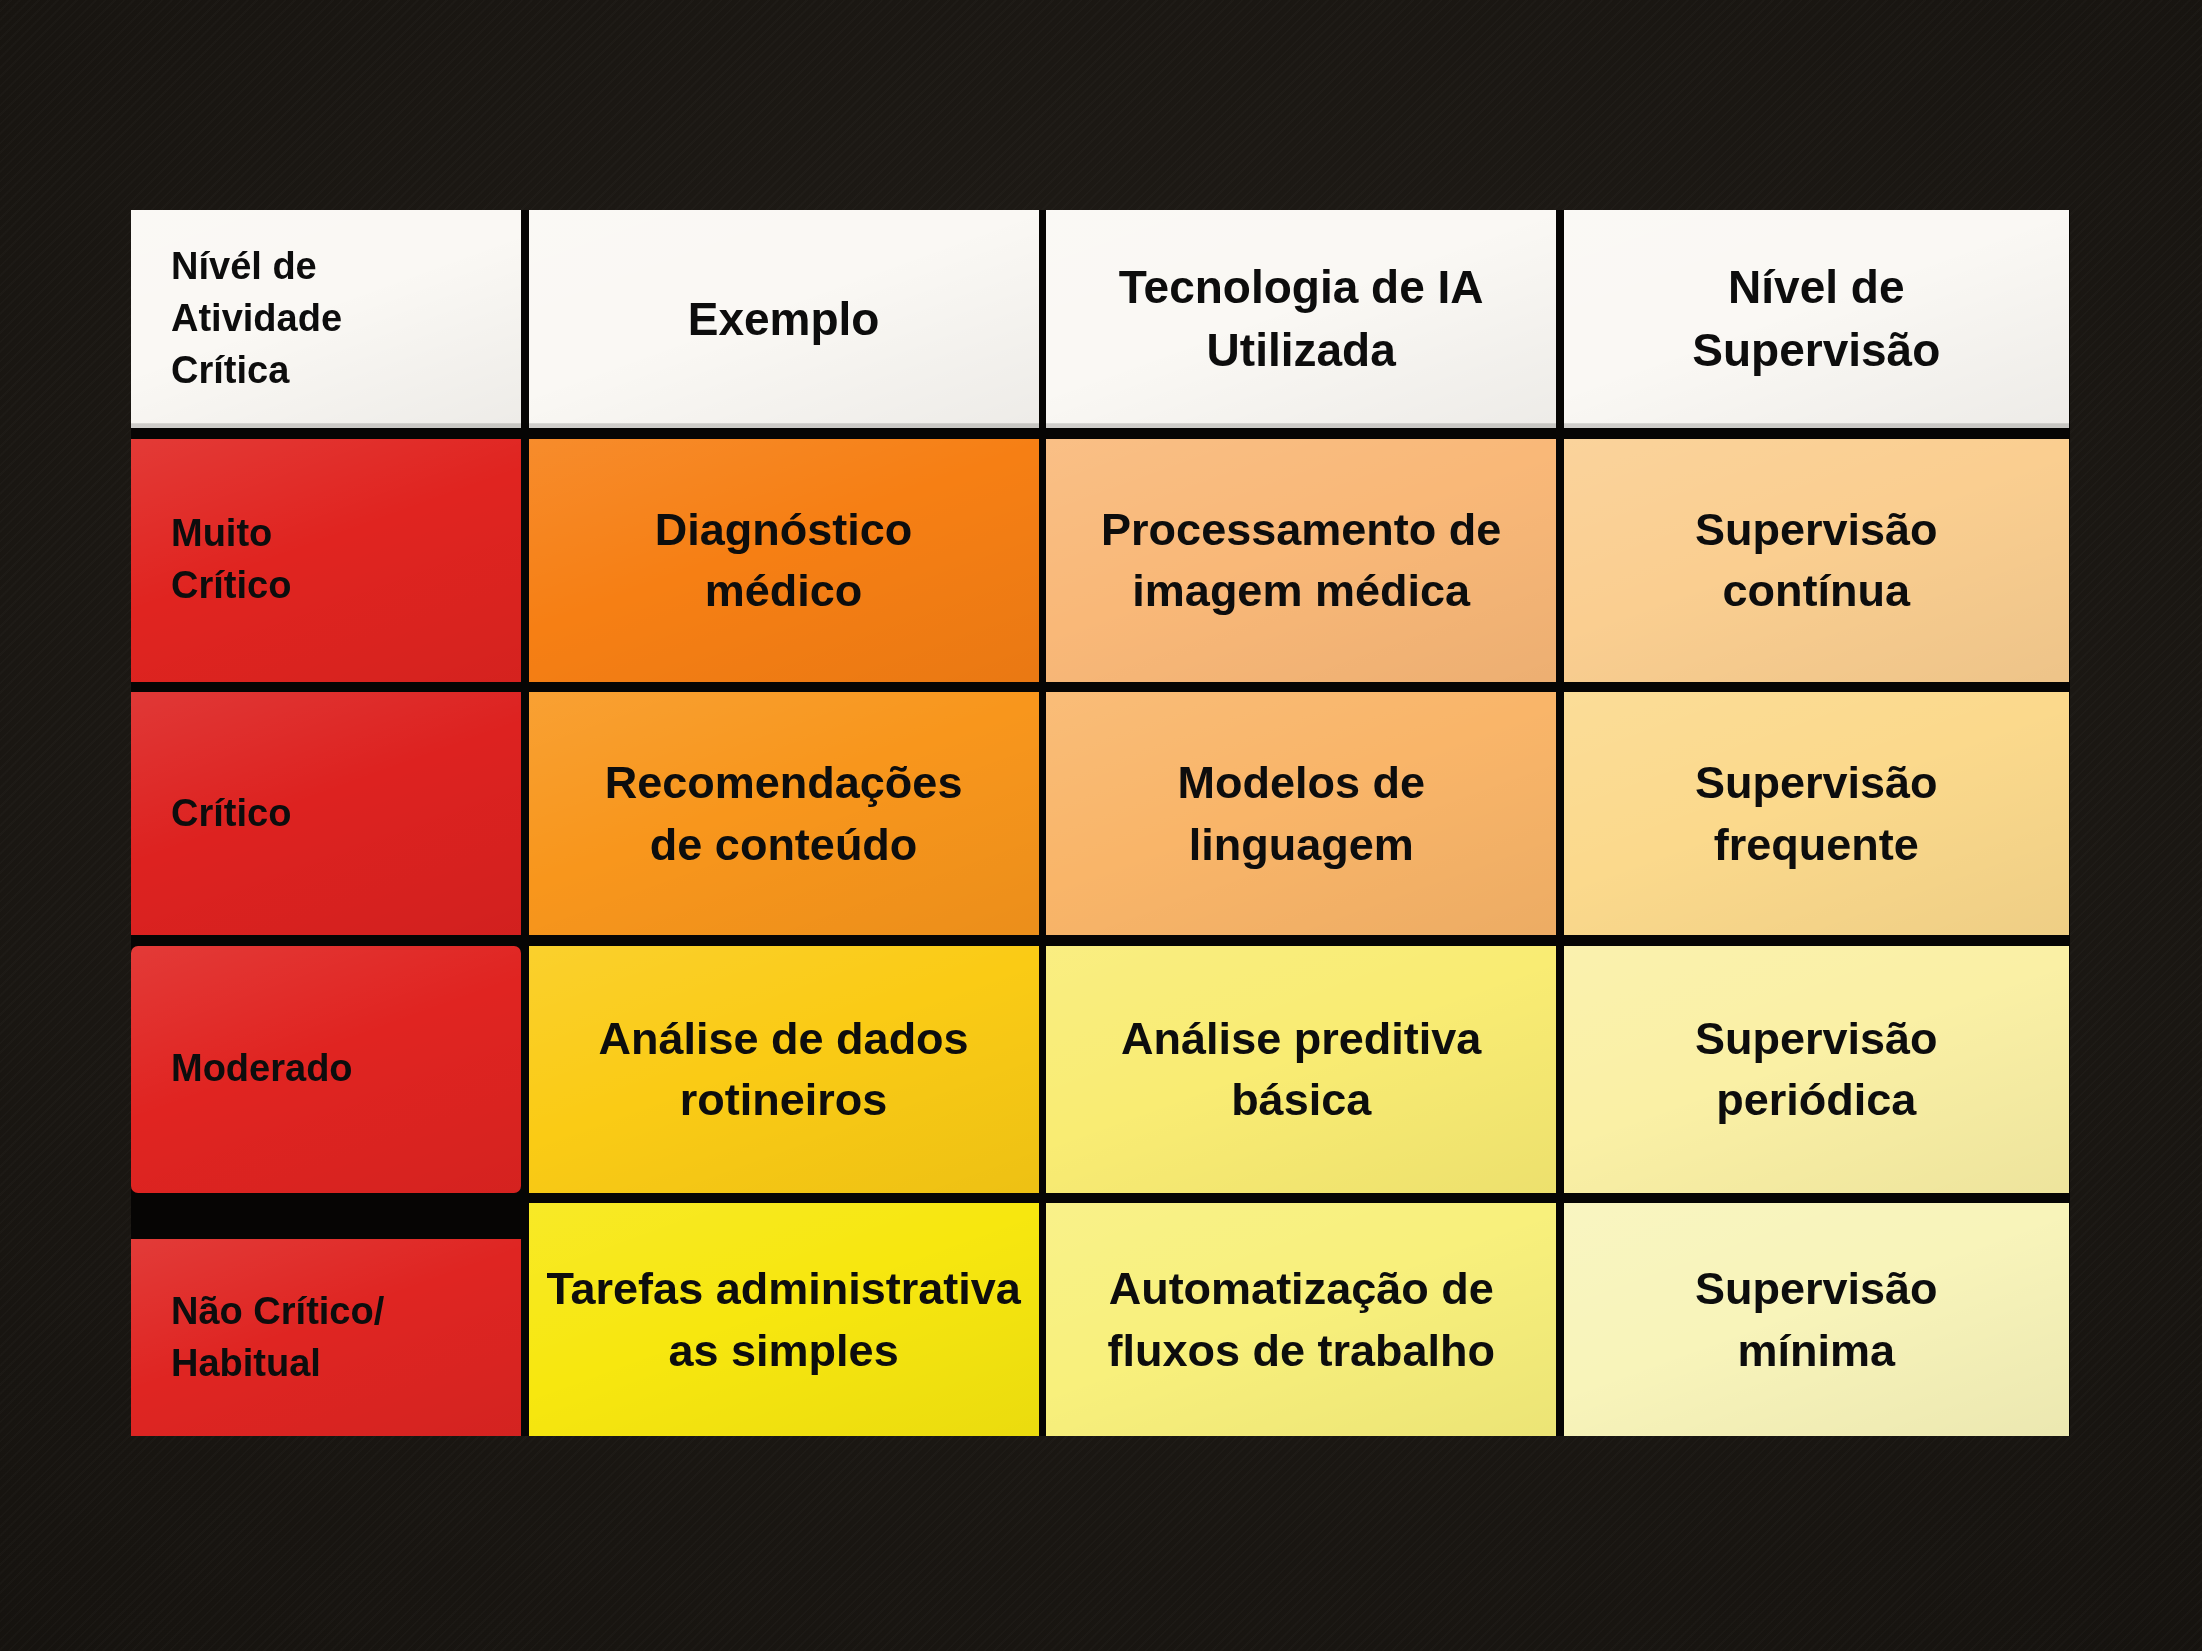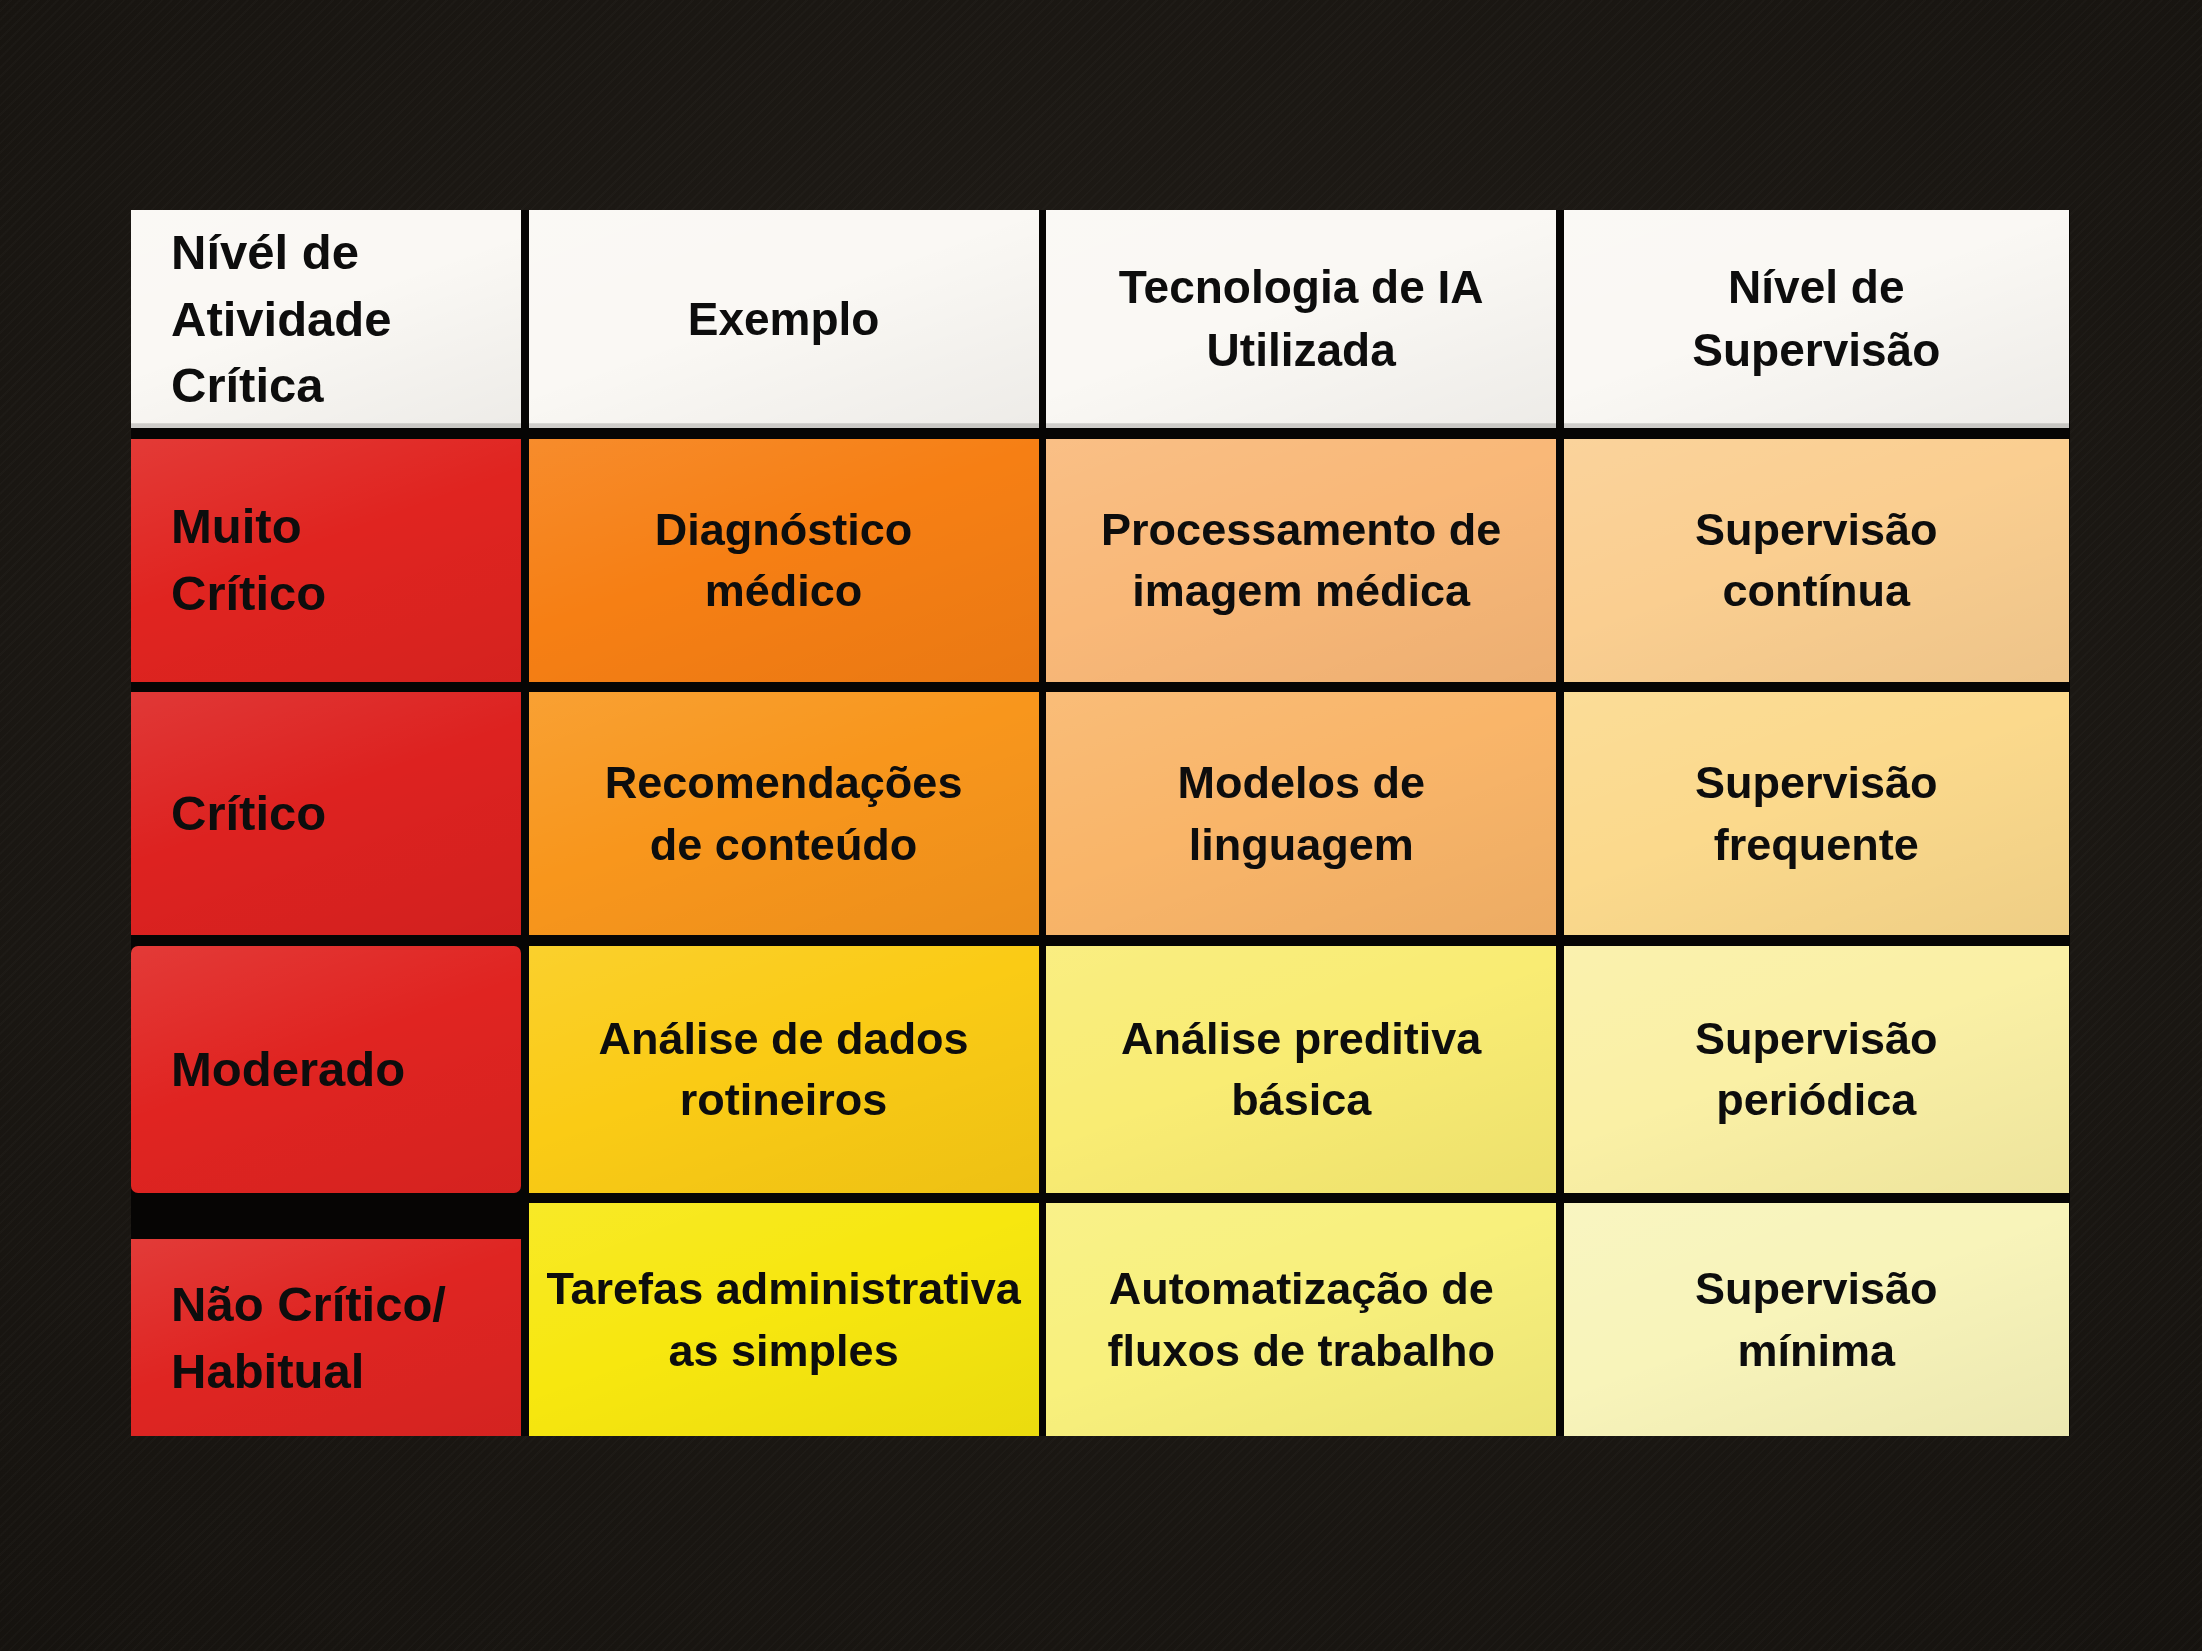--- a/index.html
+++ b/index.html
@@ -56,21 +56,21 @@
     font-weight: 700;
     font-size: 46px;
     box-shadow: inset 0 -4.8px 0 rgba(0,0,0,0.16);
   }
   .cell.col1 {
     justify-content: flex-start;
     text-align: left;
     padding-left: 40px;
     padding-right: 17px;
     font-weight: 700;
-    font-size: 49px;
+    font-size: 38px;
   }
 </style>
 </head>
 <body>
 
 <div class="stage">
   <div class="risk-table">
 
     <div class="cell header col1" style="background-color: rgb(250, 248, 244);">Nívél de
 Atividade

